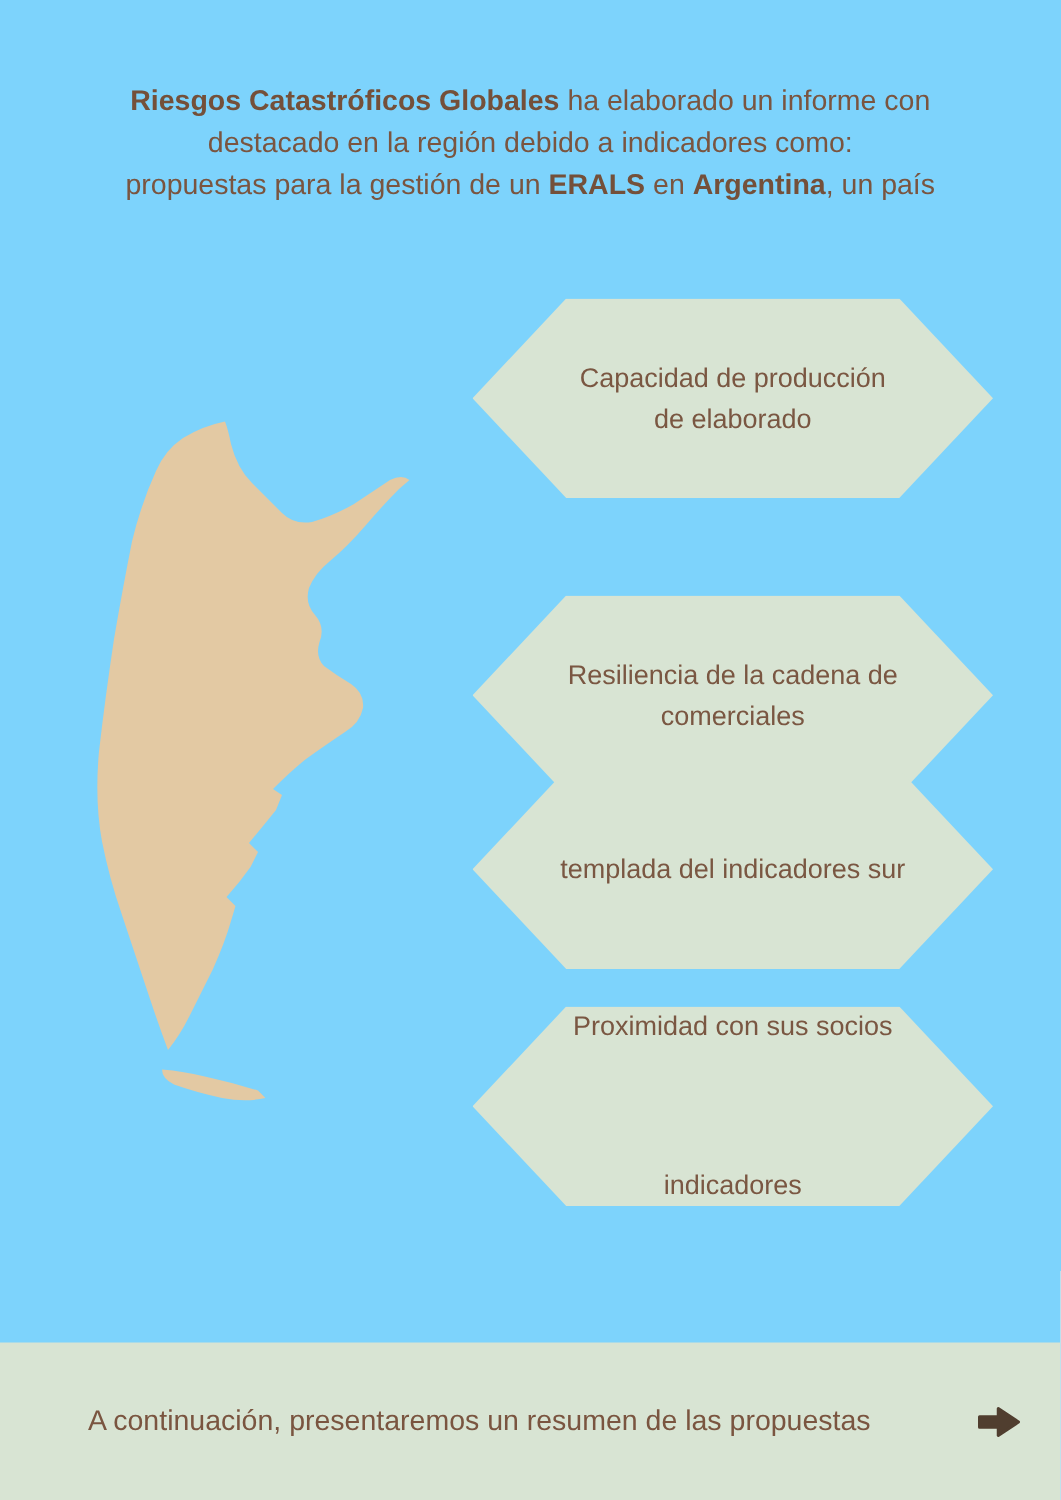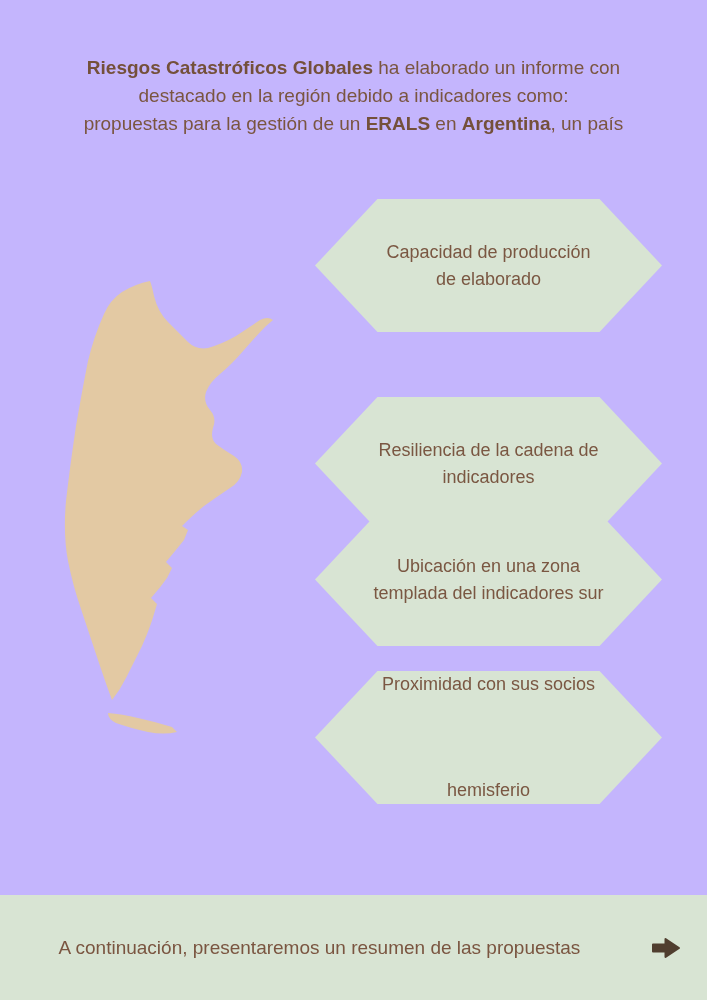--- a/index.html
+++ b/index.html
@@ -4,21 +4,21 @@
 <style>
   * { margin: 0; padding: 0; box-sizing: border-box; }
   html, body { background: #efece4; }
   body { font-family: "Liberation Sans", "DejaVu Sans", sans-serif; }
 
   .page {
     position: relative;
     width: 707px;
     height: 1000px;
     margin: 0 auto;
-    background: #c4b5fd;
+    background: #7dd3fc;
     overflow: hidden;
   }
 
   
   .intro {
     position: absolute;
     top: 54px;
     left: 0;
     width: 100%;
     text-align: center;
@@ -156,29 +156,28 @@
         Z"></path>
     </svg>
   </div>
 
   <div class="hex hex-1">
     <span>Capacidad de producción</span>
     <span>de elaborado</span>
   </div>
   <div class="hex hex-2">
     <span>Resiliencia de la cadena de</span>
-    <span>indicadores</span>
+    <span>comerciales</span>
   </div>
   <div class="hex hex-3">
-    <span>Ubicación en una zona</span>
     <span>templada del indicadores sur</span>
   </div>
   <div class="hex hex-4">
     <span>Proximidad con sus socios</span>
-    <span>hemisferio</span>
+    <span>indicadores</span>
   </div>
 
   <div class="footer">
     <span>A continuación, presentaremos un resumen de las propuestas</span>
     <span class="arrow">
       <svg viewBox="0 0 30 24" aria-hidden="true">
         <path d="M2 8.5 h12.5 V3 L28 12 L14.5 21 v-5.5 H2 z" fill="#503e2f" stroke="#503e2f" stroke-width="2" stroke-linejoin="round"></path>
       </svg>
     </span>
   </div>

